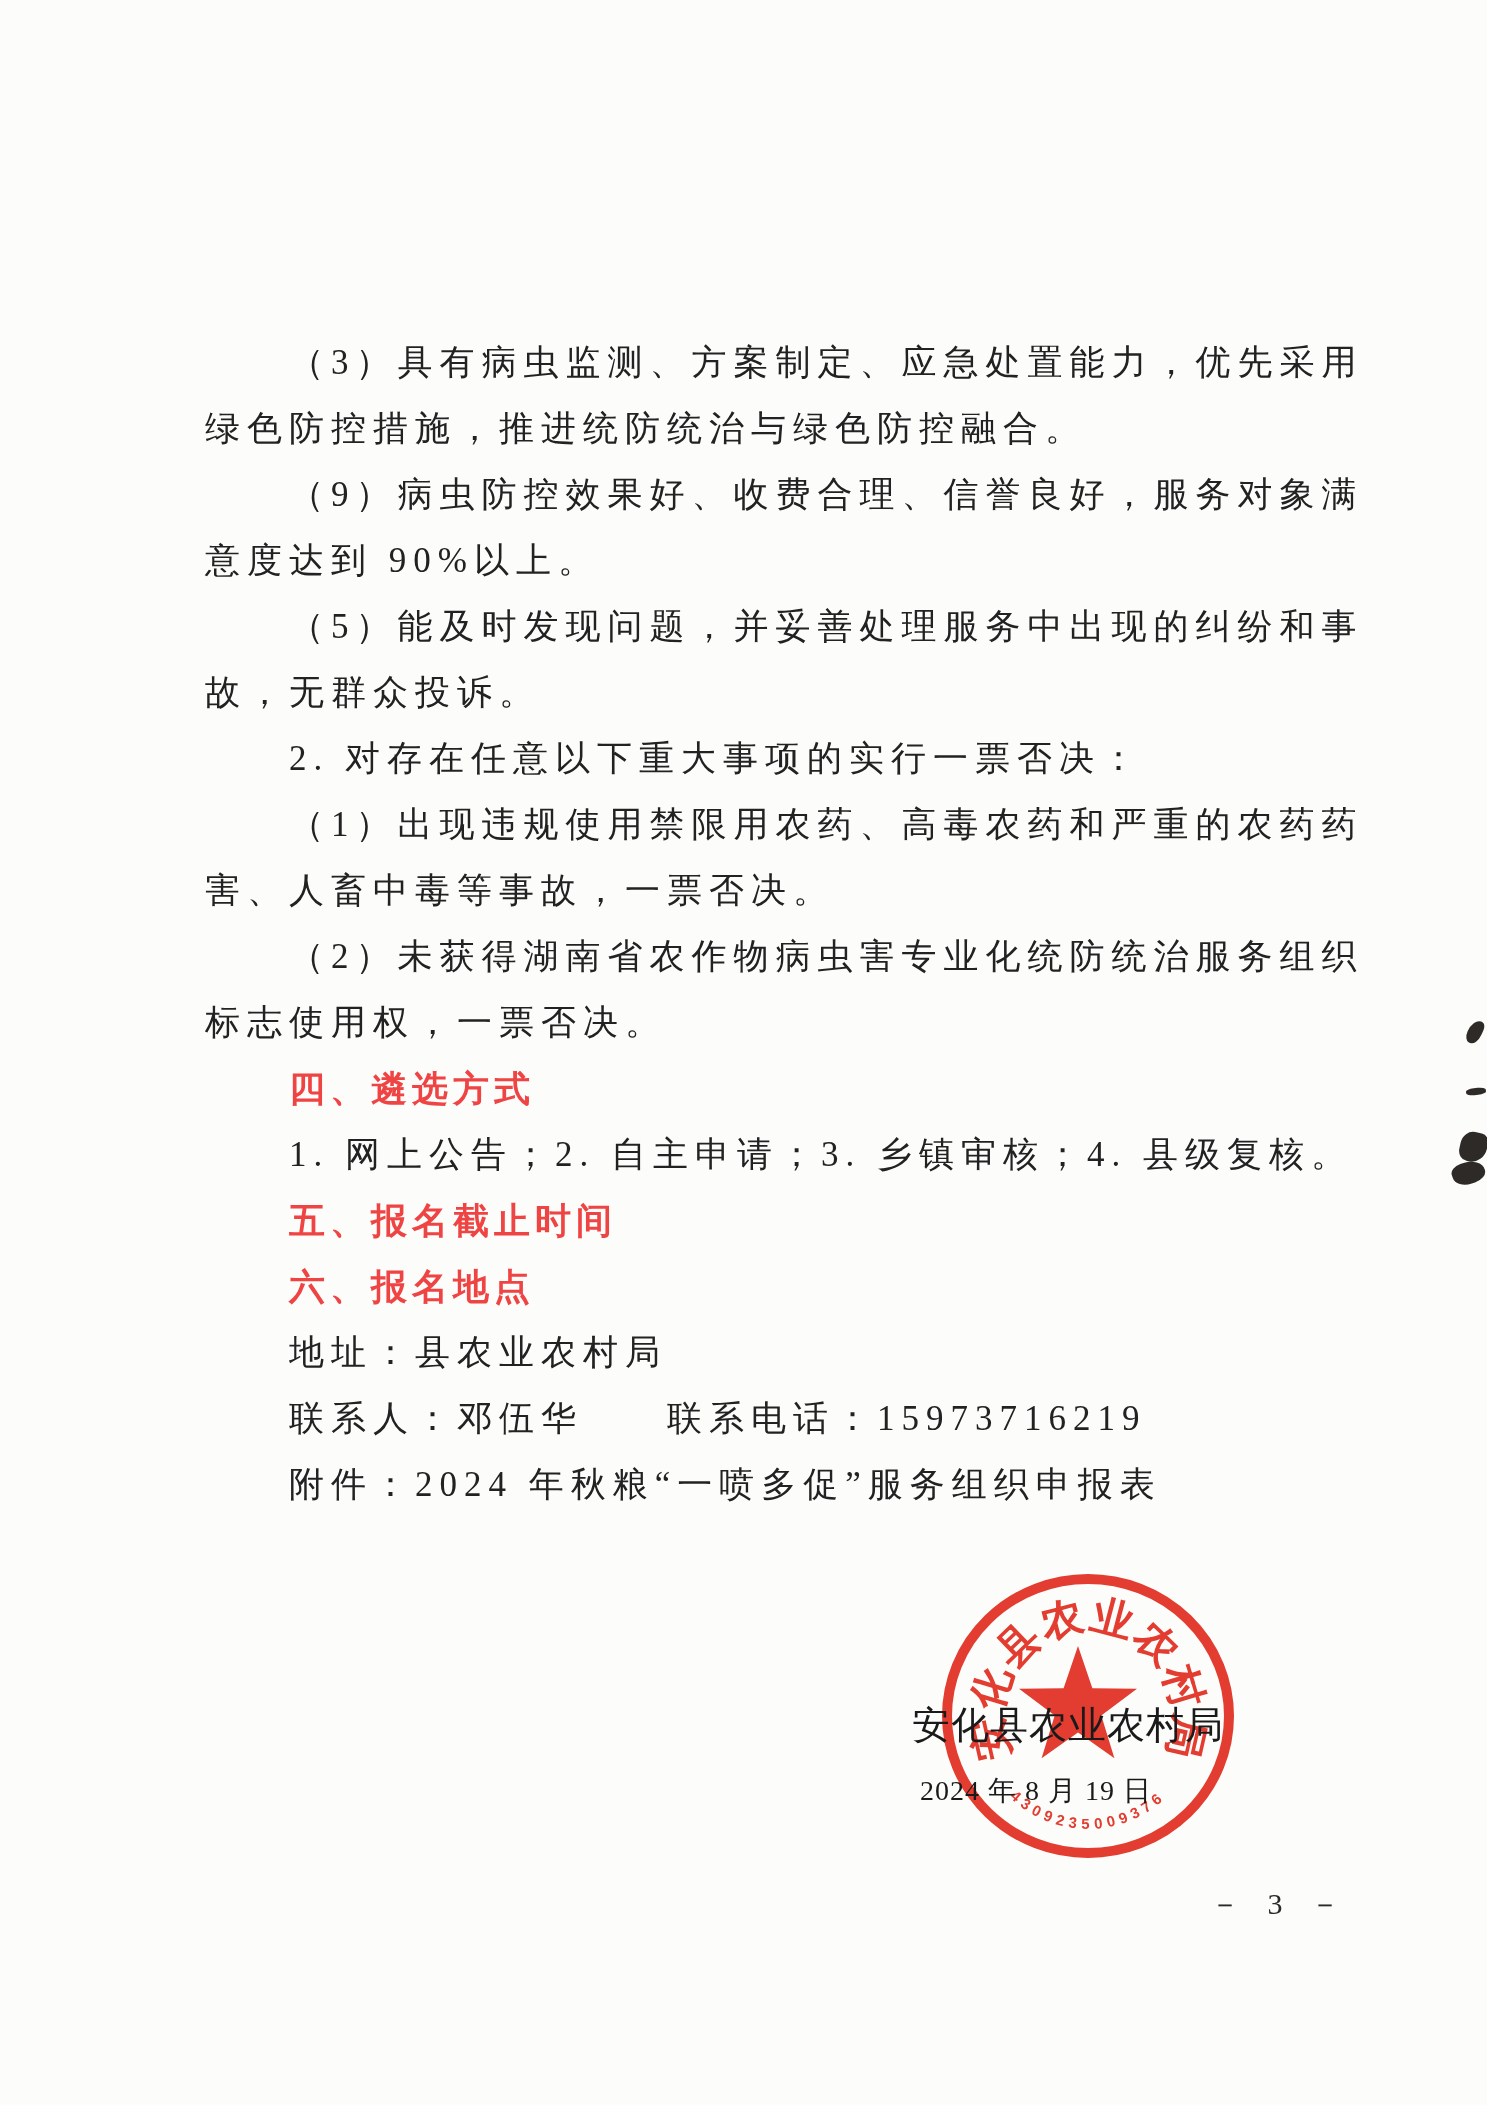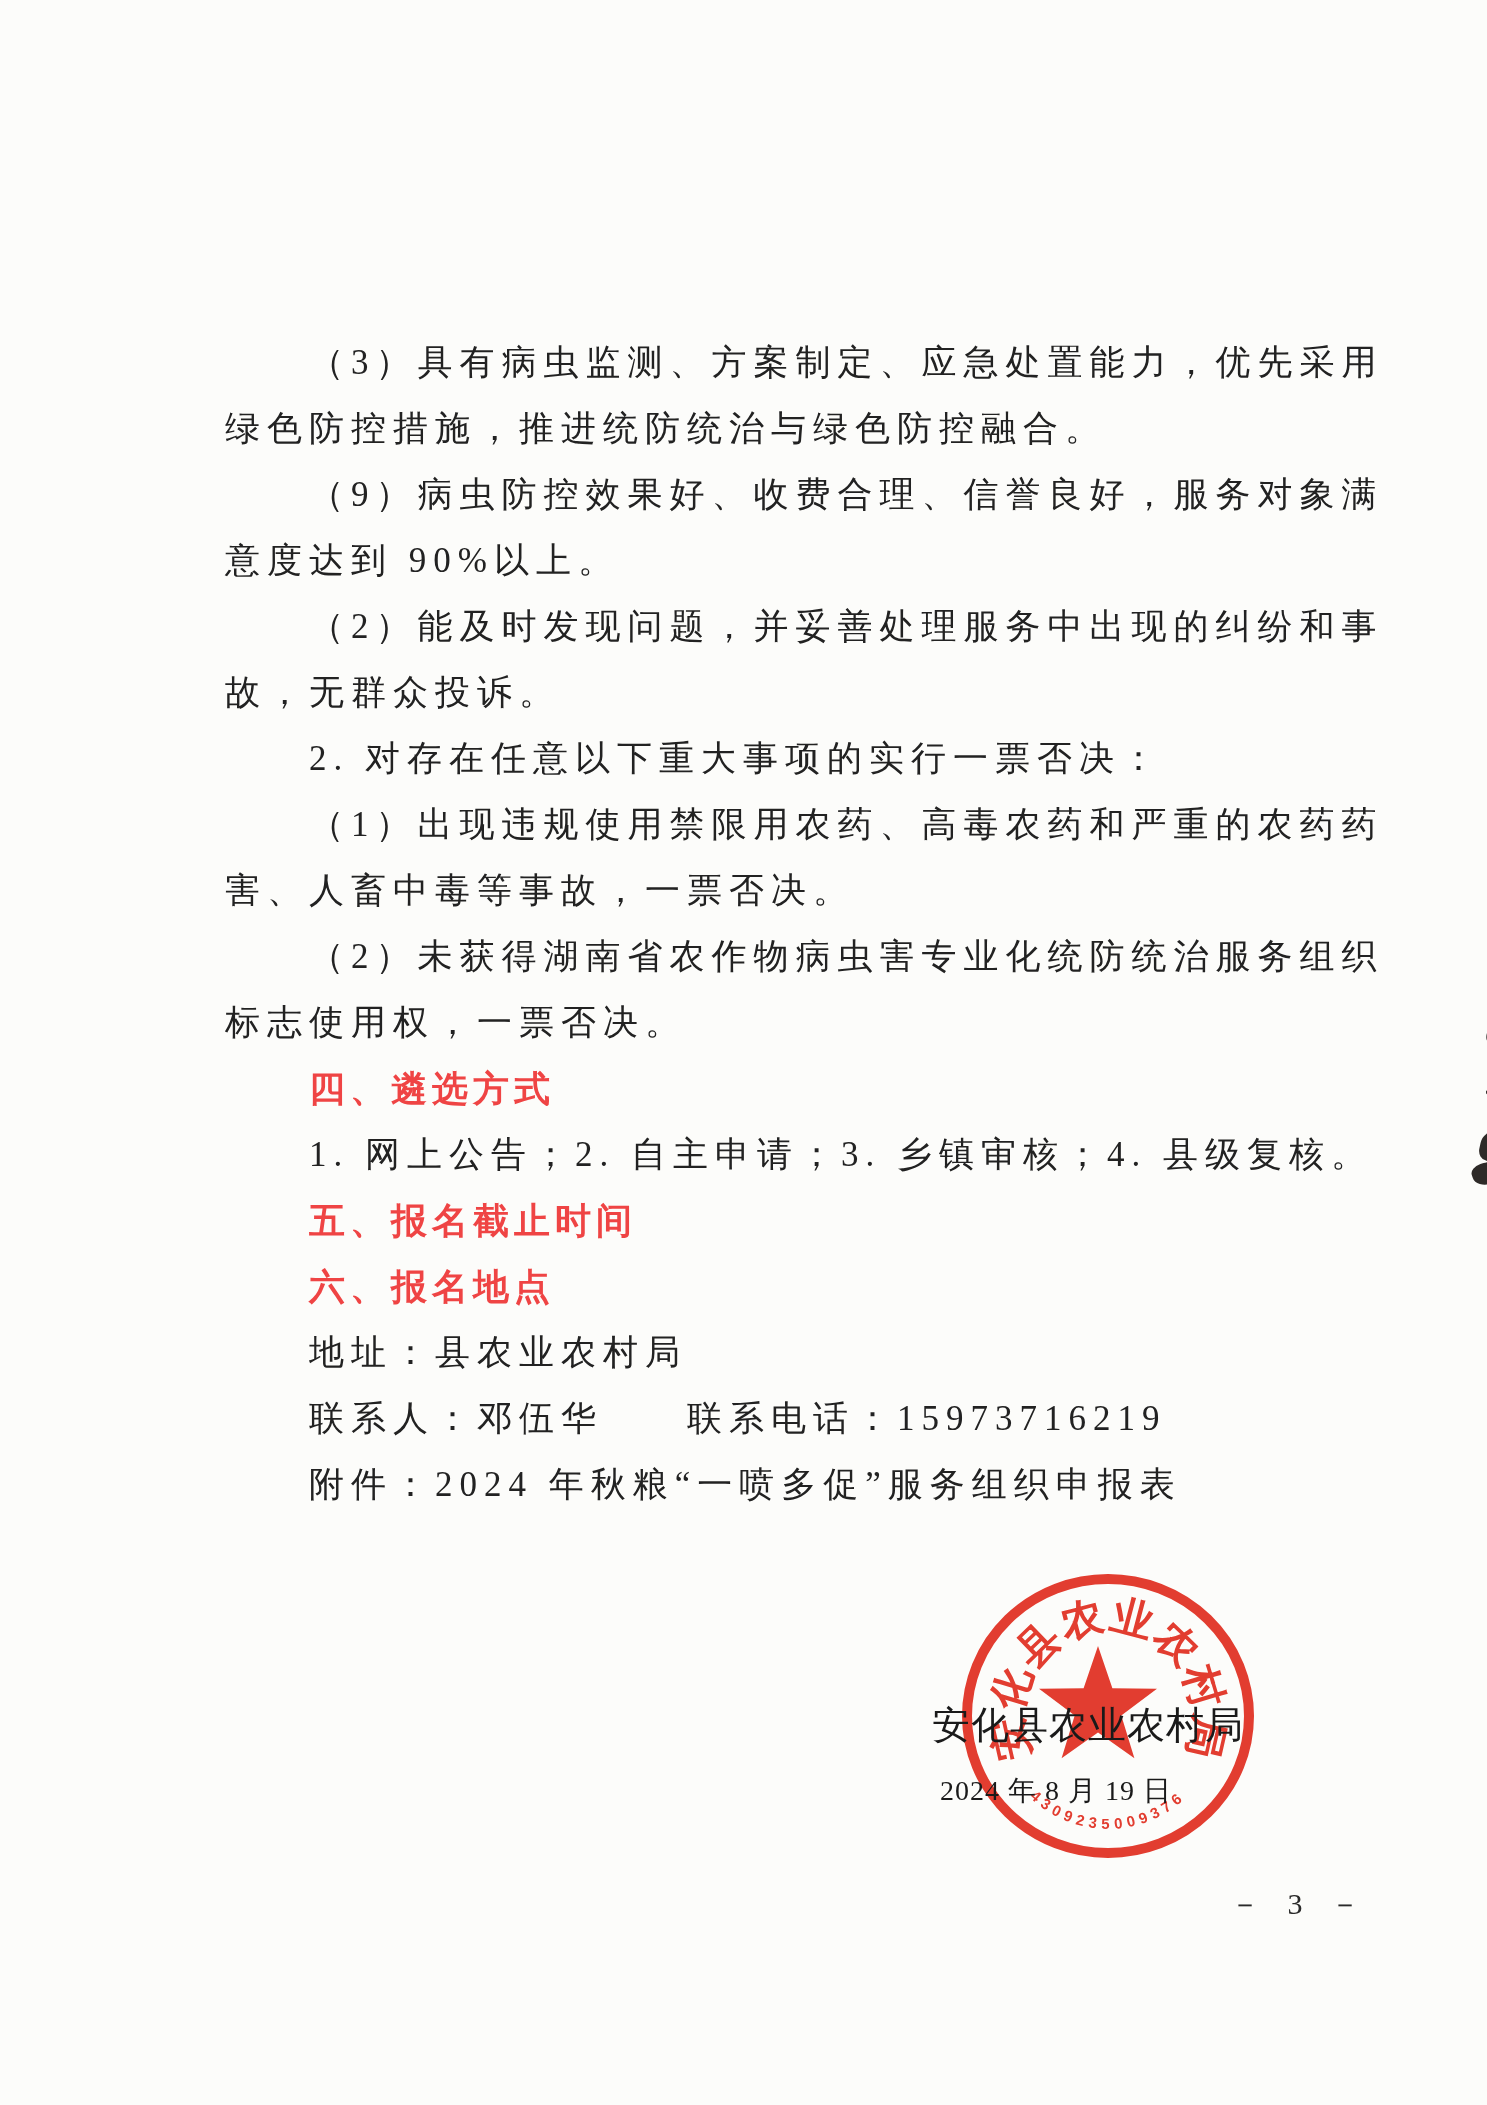--- a/index.html
+++ b/index.html
@@ -4,21 +4,21 @@
 <style>
   html,body{margin:0;padding:0;}
   body{
     width:1487px;height:2105px;
     position:relative;
     background:#fcfcfa;
     overflow:hidden;
     font-family:"Liberation Serif","DejaVu Serif",serif;
     color:#1e1e1e;
   }
-  .page{position:absolute;inset:0;margin-left:20px;}
+  .page{position:absolute;inset:0;}
   .body-text{
     position:absolute;
     left:205px;top:330px;width:1220px;
     font-size:35px;
     letter-spacing:7px;
     color:#222;
   }
   .ln{
     height:66px;line-height:66px;
     white-space:pre;
@@ -66,21 +66,21 @@
 </head>
 <body>
 
 <div class="page">
 
   <div class="body-text">
     <div class="ln indent">（3）具有病虫监测、方案制定、应急处置能力，优先采用</div>
     <div class="ln">绿色防控措施，推进统防统治与绿色防控融合。</div>
     <div class="ln indent">（9）病虫防控效果好、收费合理、信誉良好，服务对象满</div>
     <div class="ln">意度达到 90%以上。</div>
-    <div class="ln indent">（2）能及时发现问题，并妥善处理服务中出现的纠纷和事</div>
+    <div class="ln indent">（5）能及时发现问题，并妥善处理服务中出现的纠纷和事</div>
     <div class="ln">故，无群众投诉。</div>
     <div class="ln indent">2. 对存在任意以下重大事项的实行一票否决：</div>
     <div class="ln indent">（1）出现违规使用禁限用农药、高毒农药和严重的农药药</div>
     <div class="ln">害、人畜中毒等事故，一票否决。</div>
     <div class="ln indent">（2）未获得湖南省农作物病虫害专业化统防统治服务组织</div>
     <div class="ln">标志使用权，一票否决。</div>
     <div class="ln indent h">四、遴选方式</div>
     <div class="ln indent">1. 网上公告；2. 自主申请；3. 乡镇审核；4. 县级复核。</div>
     <div class="ln indent h">五、报名截止时间</div>
     <div class="ln indent h">六、报名地点</div>

